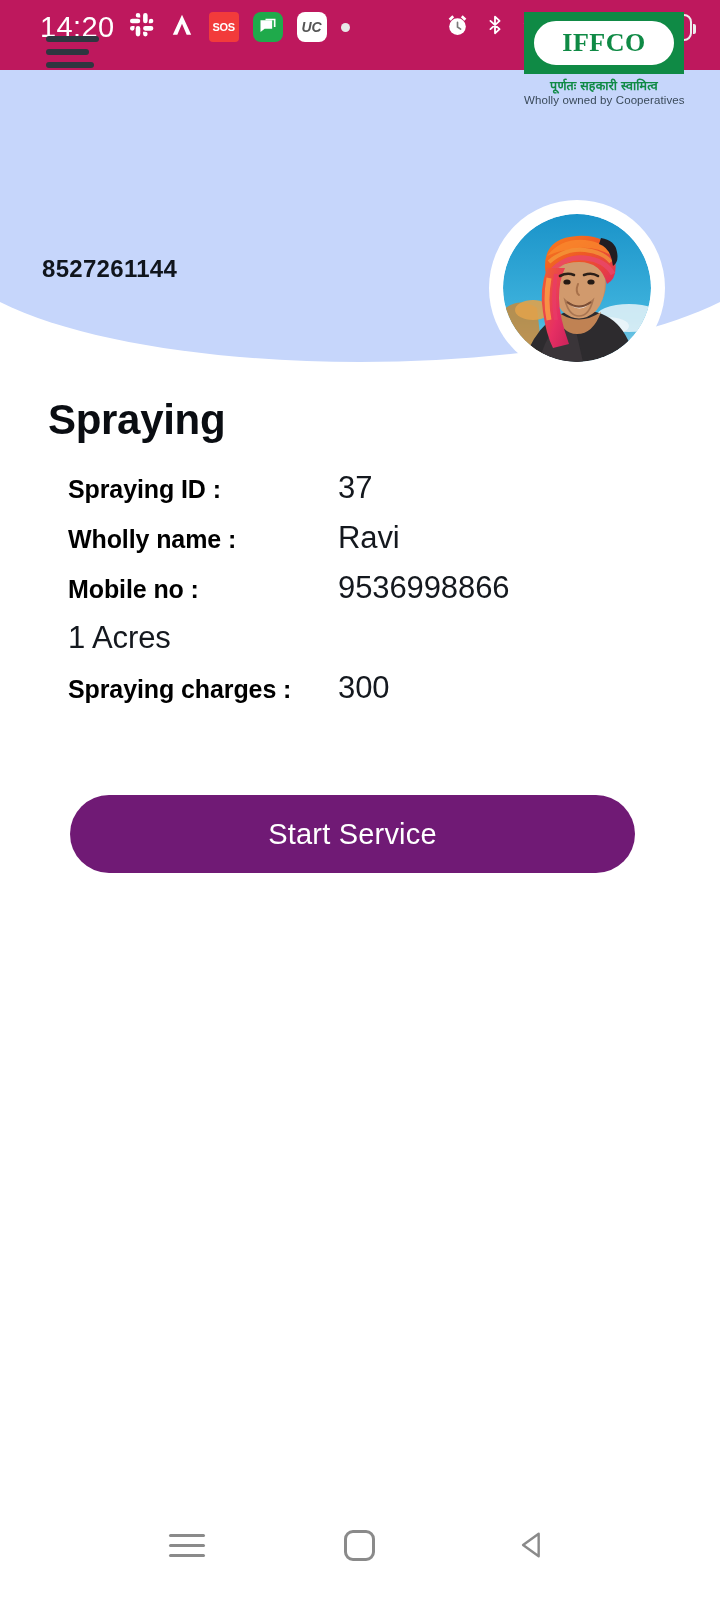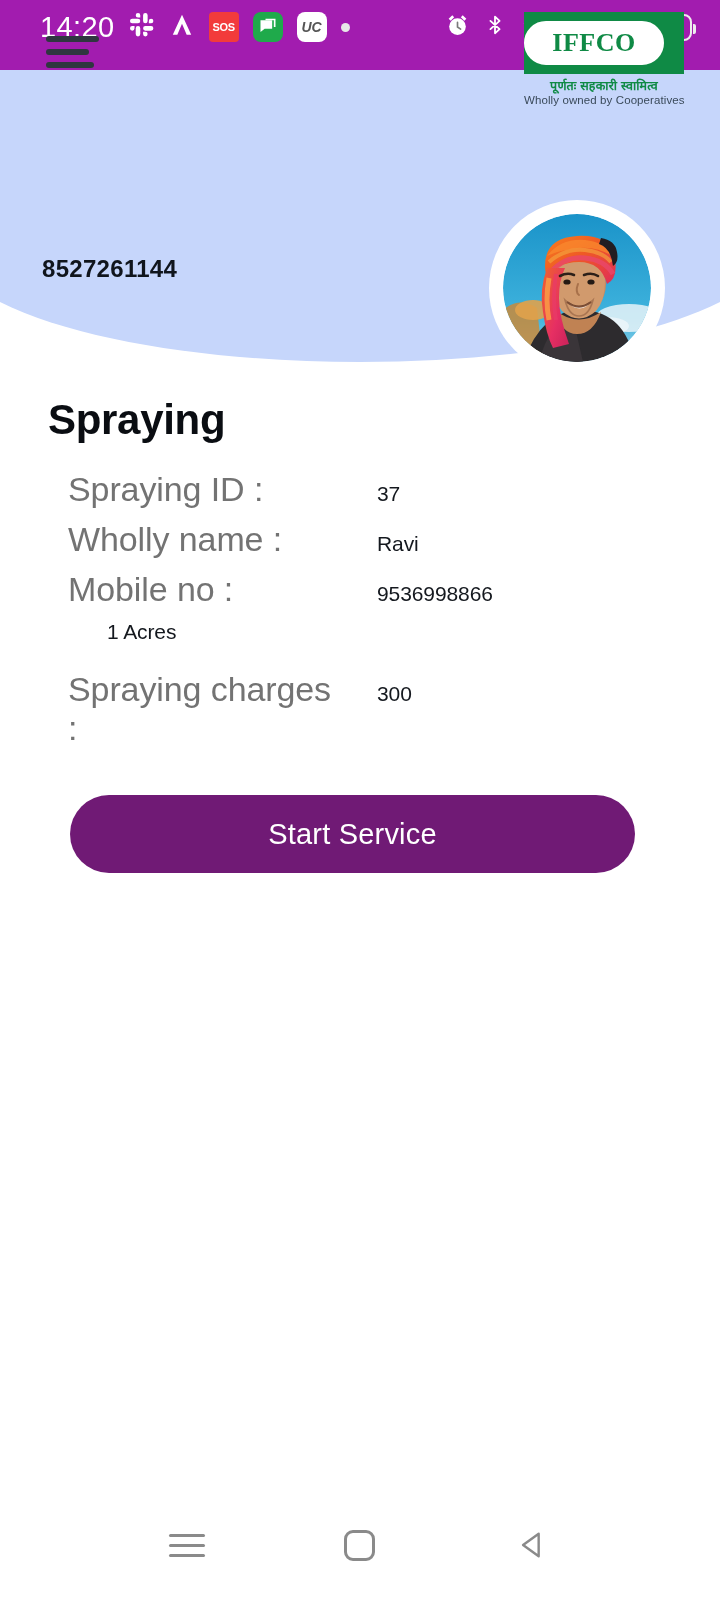--- a/index.html
+++ b/index.html
@@ -18,21 +18,21 @@
     height: 1600px;
     background: #ffffff;
   }
 
   
   .statusbar {
     position: absolute;
     top: 0; left: 0;
     width: 720px;
     height: 70px;
-    background: #a21caf;
+    background: #be185d;
     display: flex;
     align-items: center;
     padding: 0 28px 16px 40px;
   }
   .sb-left {
     display: flex;
     align-items: center;
     gap: 14px;
   }
   .sb-time {
@@ -153,20 +153,21 @@
     width: 160px;
     z-index: 6;
     text-align: center;
   }
   .logo-box {
     width: 160px;
     height: 62px;
     background: #0f8a45;
     display: flex;
     align-items: center;
+    justify-content: center;
   }
   .logo-pill {
     width: 140px;
     height: 44px;
     border: 3px solid #ffffff;
     border-radius: 22px;
     background: #ffffff;
     display: flex;
     align-items: center;
     justify-content: center;
@@ -244,31 +245,30 @@
     width: 560px;
   }
   .detail-row {
     display: flex;
     align-items: baseline;
     height: 50px;
   }
   .detail-label {
     width: 270px;
     flex: none;
-    font-size: 34px;
-    font-weight: normal;
-    color: #737373;
+    font-size: 25px;
+    font-weight: bold;
+    color: #000000;
     letter-spacing: -0.1px;
   }
   .detail-value {
-    font-size: 21px;
+    font-size: 31px;
     font-weight: 400;
     color: #14181e;
     letter-spacing: -0.1px;
-    margin-left: 39px;
   }
 
   .start-btn {
     position: absolute;
     top: 795px;
     left: 70px;
     width: 565px;
     height: 78px;
     background: #701a75;
     border: none;

